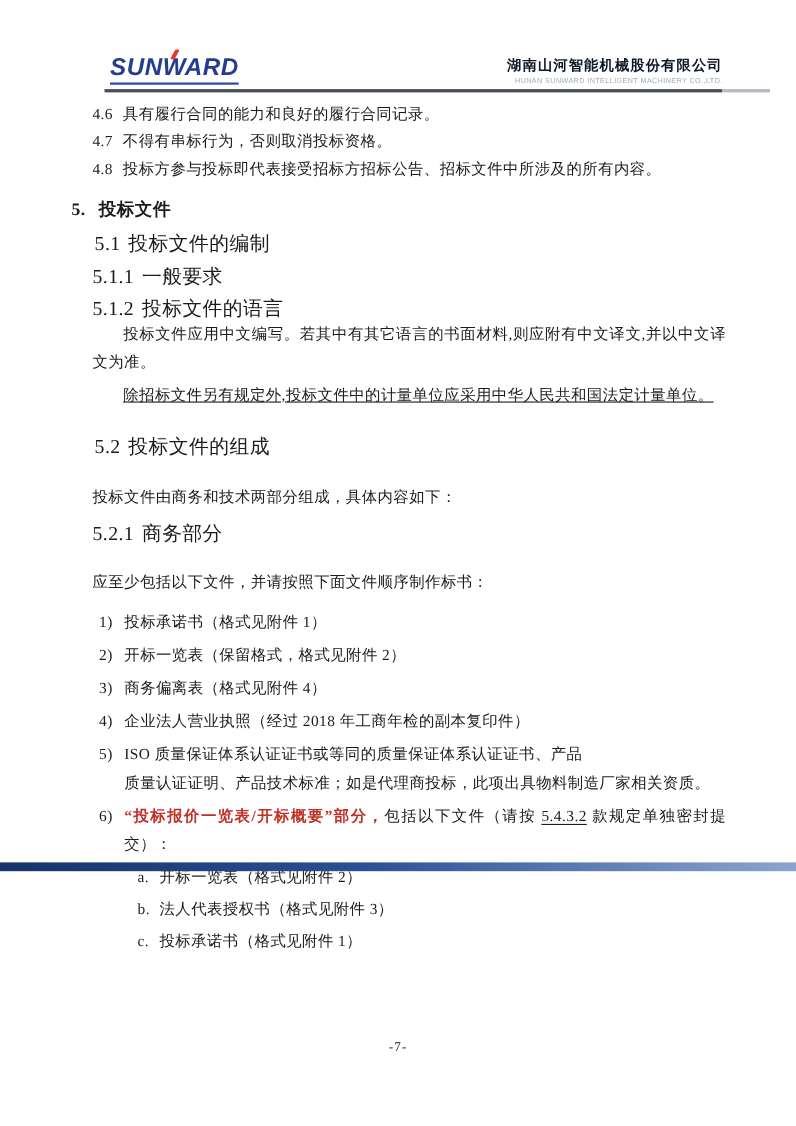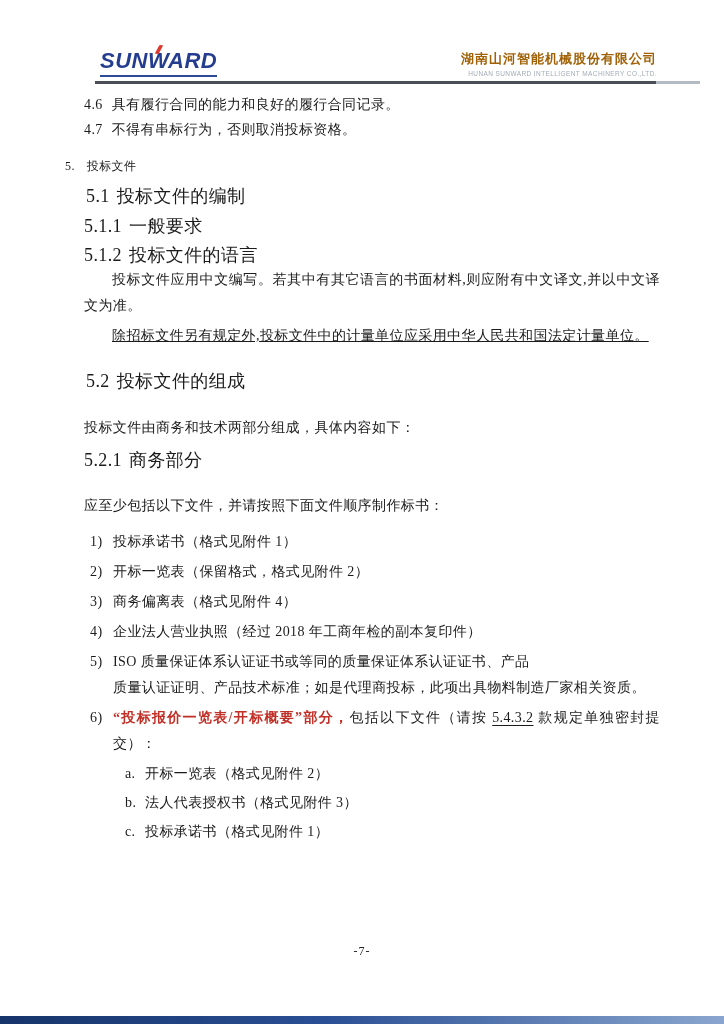--- a/index.html
+++ b/index.html
@@ -4,21 +4,21 @@
 <style>
   html,body{margin:0;padding:0;}
   body{
     width:724px;height:1024px;
     background:#ffffff;
     font-family:"Liberation Serif","DejaVu Serif",serif;
     color:#1b1b1b;
     overflow:hidden;
     position:relative;
   }
-  .page{position:relative;width:724px;height:1024px;background:#fff;}
+  .page{position:relative;width:724px;height:792px;background:#fff;}
 
   
   .letterhead{
     display:flex;justify-content:space-between;align-items:flex-end;
     padding:50px 67px 0 100px;
   }
   .logo{position:relative;display:inline-block;line-height:1;}
   .logo-text{
     font-family:"Liberation Sans","DejaVu Sans",sans-serif;
     font-style:italic;font-weight:800;
@@ -27,39 +27,39 @@
   }
   .logo-accent{
     position:absolute;top:-5px;left:57px;
     width:4px;height:9px;background:#e03a2f;
     transform:skewX(-22deg) rotate(8deg);
     border-radius:1px;
   }
   .logo-underline{height:2px;background:#2b4a9b;margin-top:3px;}
   .company{text-align:right;line-height:1.15;}
   .company-cn{
-    font-family:Liberation Mono, monospace;
-    font-weight:700;font-size:13px;letter-spacing:1px;color:#a16207;
+    font-family:Liberation Sans, sans-serif;
+    font-weight:700;font-size:13px;letter-spacing:1px;color:#0f172a;
   }
   .company-en{
     font-family:"Liberation Sans","DejaVu Sans",sans-serif;
     font-size:6.5px;letter-spacing:.4px;color:#a3abb6;margin-top:2px;
   }
   .header-rule{
     margin:4px 24px 0 95px;height:3px;
     background:linear-gradient(to right,#4a4f55 0%,#4a4f55 92.8%,#b4bac1 92.8%,#b4bac1 100%);
   }
 
   
   .content{margin:8px 64px 0 84px;font-size:14px;letter-spacing:.4px;}
   .intro-item{line-height:25px;}
   .inum{margin-right:9px;}
 
   h1.sec{
-    font-size:12px;font-weight:400;margin:13px 0 0 -19px;line-height:22px;
+    font-size:16px;font-weight:700;margin:13px 0 0 -19px;line-height:22px;
   }
   h1.sec .secnum{margin-right:12px;}
   h2.sub{font-size:18px;font-weight:400;margin:9px 0 0 2px;line-height:21px;}
   h2.sub .secnum{margin-right:7px;}
   h2.gap-top{margin-top:22px;}
   h3.subsub{font-size:18px;font-weight:400;margin:10px 0 0 0;line-height:19px;}
   h3.subsub .secnum{margin-right:7px;}
   h3 .wide{margin-right:13px;}
 
   p.body{
@@ -115,20 +115,23 @@
 
   <main class="content">
 
     <div class="intro">
       <div class="intro-item">
         <span class="inum">4.6</span><span>具有履行合同的能力和良好的履行合同记录。</span>
       </div>
       <div class="intro-item">
         <span class="inum">4.7</span><span>不得有串标行为，否则取消投标资格。</span>
       </div>
+      <div class="intro-item">
+        <span class="inum">4.8</span><span>投标方参与投标即代表接受招标方招标公告、招标文件中所涉及的所有内容。</span>
+      </div>
     </div>
 
     <h1 class="sec">
       <span class="secnum">5.</span><span>投标文件</span>
     </h1>
 
     <h2 class="sub">
       <span class="secnum">5.1</span><span>投标文件的编制</span>
     </h2>
 

